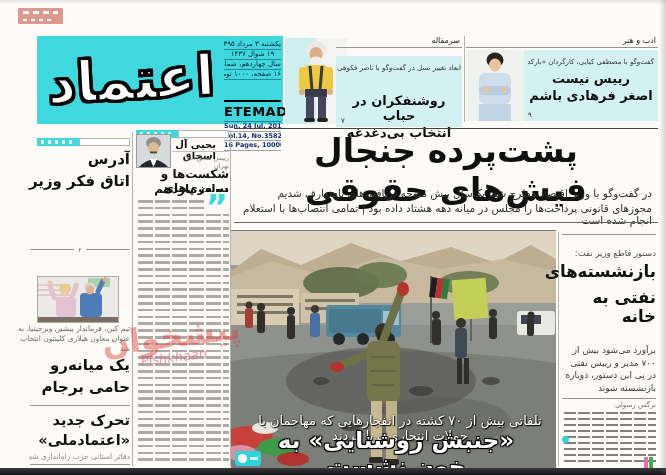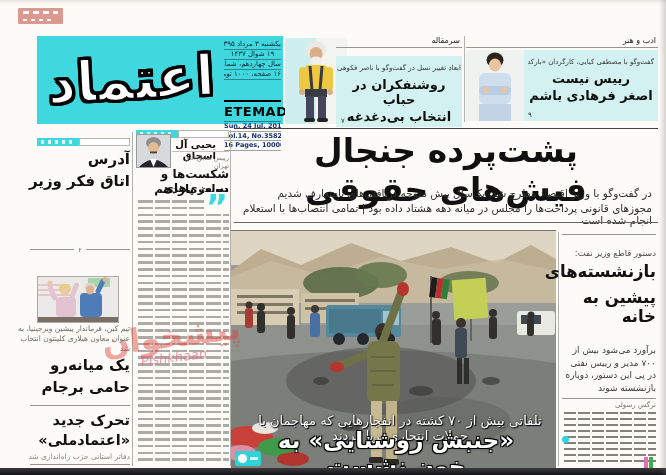--- a/index.html
+++ b/index.html
@@ -79,21 +79,21 @@
     <rect x="19" y="80" width="11" height="4" rx="2" fill="#222"></rect>
     <rect x="32" y="80" width="11" height="4" rx="2" fill="#222"></rect>
     <circle cx="17" cy="54" r="3" fill="#dcae85"></circle>
       <circle cx="45" cy="54" r="3" fill="#dcae85"></circle>
   </svg>
 
   <div class="abs" style="left:336px;top:36px;width:124px;font-size:8px;color:#222;text-align:right;">سرمقاله</div>
   <div class="abs hl" style="left:336px;top:47px;width:126px;"></div>
   <div class="abs" style="left:336px;top:56px;width:126px;height:71px;background:#d4f1f2;">
     <div style="font-size:7px;color:#333;text-align:center;margin-top:8px;white-space:nowrap;overflow:hidden;">ابعاد تغییر نسل در گفت‌وگو با ناصر فکوهی</div>
-    <div class="headline" style="font-size:13px;text-align:center;margin-top:5px;">روشنفکران در حباب</div>
+    <div class="headline" style="font-size:13px;text-align:center;margin-top:21px;">روشنفکران در حباب</div>
     <div class="headline" style="font-size:13px;text-align:center;margin-top:2px;">انتخاب بی‌دغدغه</div>
     <div class="abs" style="left:5px;bottom:2px;font-size:7px;color:#333;">۷</div>
   </div>
 
   <div class="abs vl" style="left:464px;top:36px;height:86px;"></div>
 
   <div class="abs" style="left:466px;top:36px;width:190px;font-size:8px;color:#222;text-align:right;">ادب و هنر</div>
   <div class="abs hl" style="left:466px;top:47px;width:192px;"></div>
   <div class="abs" style="left:466px;top:50px;width:192px;height:71px;background:#d4f1f2;">
     <svg class="abs" style="left:0;top:0;" width="58" height="71" viewBox="0 0 58 71">
@@ -271,21 +271,21 @@
     <div class="abs" style="left:4px;top:220px;width:26px;height:15px;background:#2fd4da;border-radius:3px;">
       <div class="abs" style="left:3px;top:3px;width:9px;height:9px;border-radius:50%;background:#fff;"></div>
       <div class="abs" style="left:15px;top:6px;width:8px;height:3px;background:#fff;opacity:.8;"></div>
     </div>
   </div>
 
   <div class="abs vl" style="left:558px;top:232px;height:234px;"></div>
   <div class="abs hl" style="left:562px;top:234px;width:94px;"></div>
   <div class="abs rtl" style="left:562px;top:248px;width:94px;font-size:8.5px;color:#4a4a46;text-align:right;">دستور قاطع وزیر نفت:</div>
   <div class="abs headline" style="left:562px;top:262px;width:94px;font-size:16.5px;">بازنشسته‌های</div>
-  <div class="abs headline" style="left:562px;top:288px;width:94px;font-size:16.5px;">پیشین به خانه</div>
+  <div class="abs headline" style="left:562px;top:288px;width:94px;font-size:16.5px;">نفتی به خانه</div>
   <div class="abs rtl" style="left:562px;top:344px;width:94px;font-size:9px;line-height:12.5px;color:#3c3c38;text-align:right;">برآورد می‌شود بیش از ۷۰۰ مدیر و رییس نفتی در پی این دستور، دوباره بازنشسته شوند</div>
   <div class="abs hl" style="left:562px;top:398px;width:94px;"></div>
   <div class="abs" style="left:562px;top:401px;width:94px;font-size:7px;color:#77736e;text-align:right;">نرگس رسولی</div>
   <div class="abs fake dk" style="left:562px;top:412px;width:94px;height:54px;"></div>
   <div class="abs" style="left:562px;top:436px;width:7px;height:7px;border-radius:50%;background:#2fd4da;"></div>
 
   <div class="abs" style="left:78px;top:318px;width:190px;height:64px;transform:rotate(-7deg);text-align:center;pointer-events:none;">
     <div style="font-size:32px;font-weight:bold;color:rgba(223,62,55,.45);line-height:36px;">پیشخوان</div>
     <div style="font-size:13px;font-style:italic;color:rgba(233,110,145,.7);direction:ltr;margin-top:-4px;">Pishkhaan</div>
   </div>

